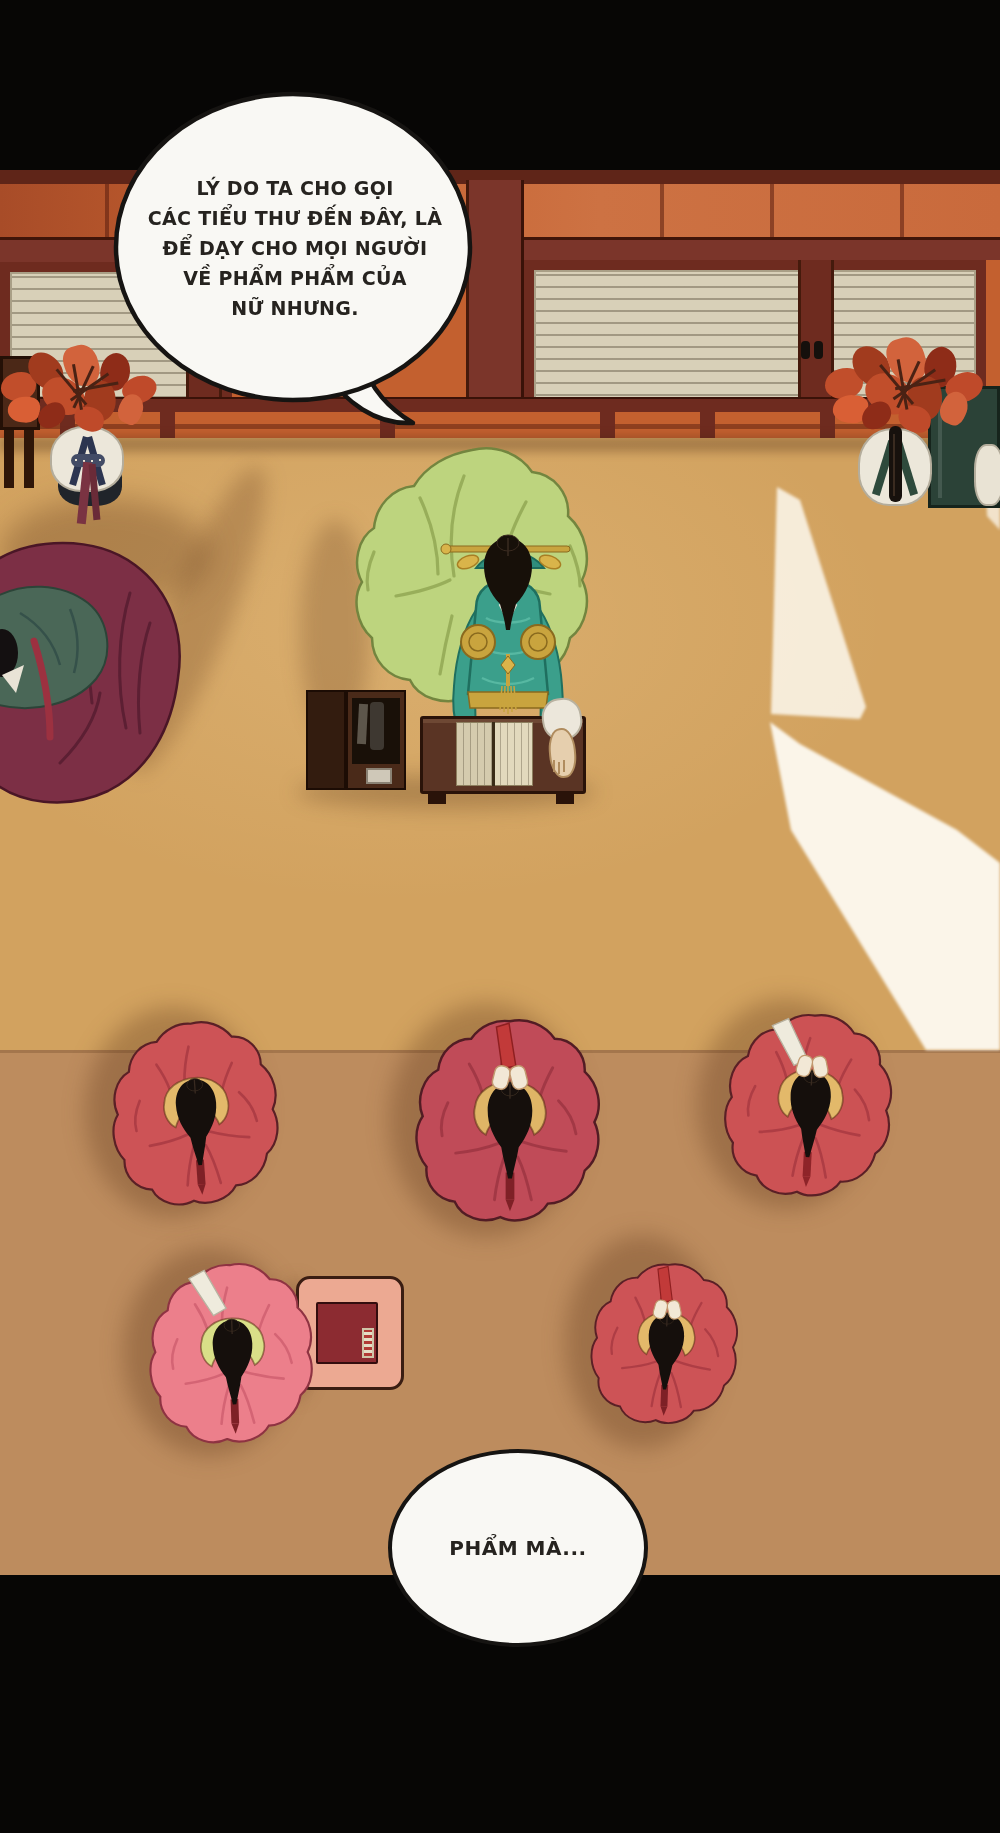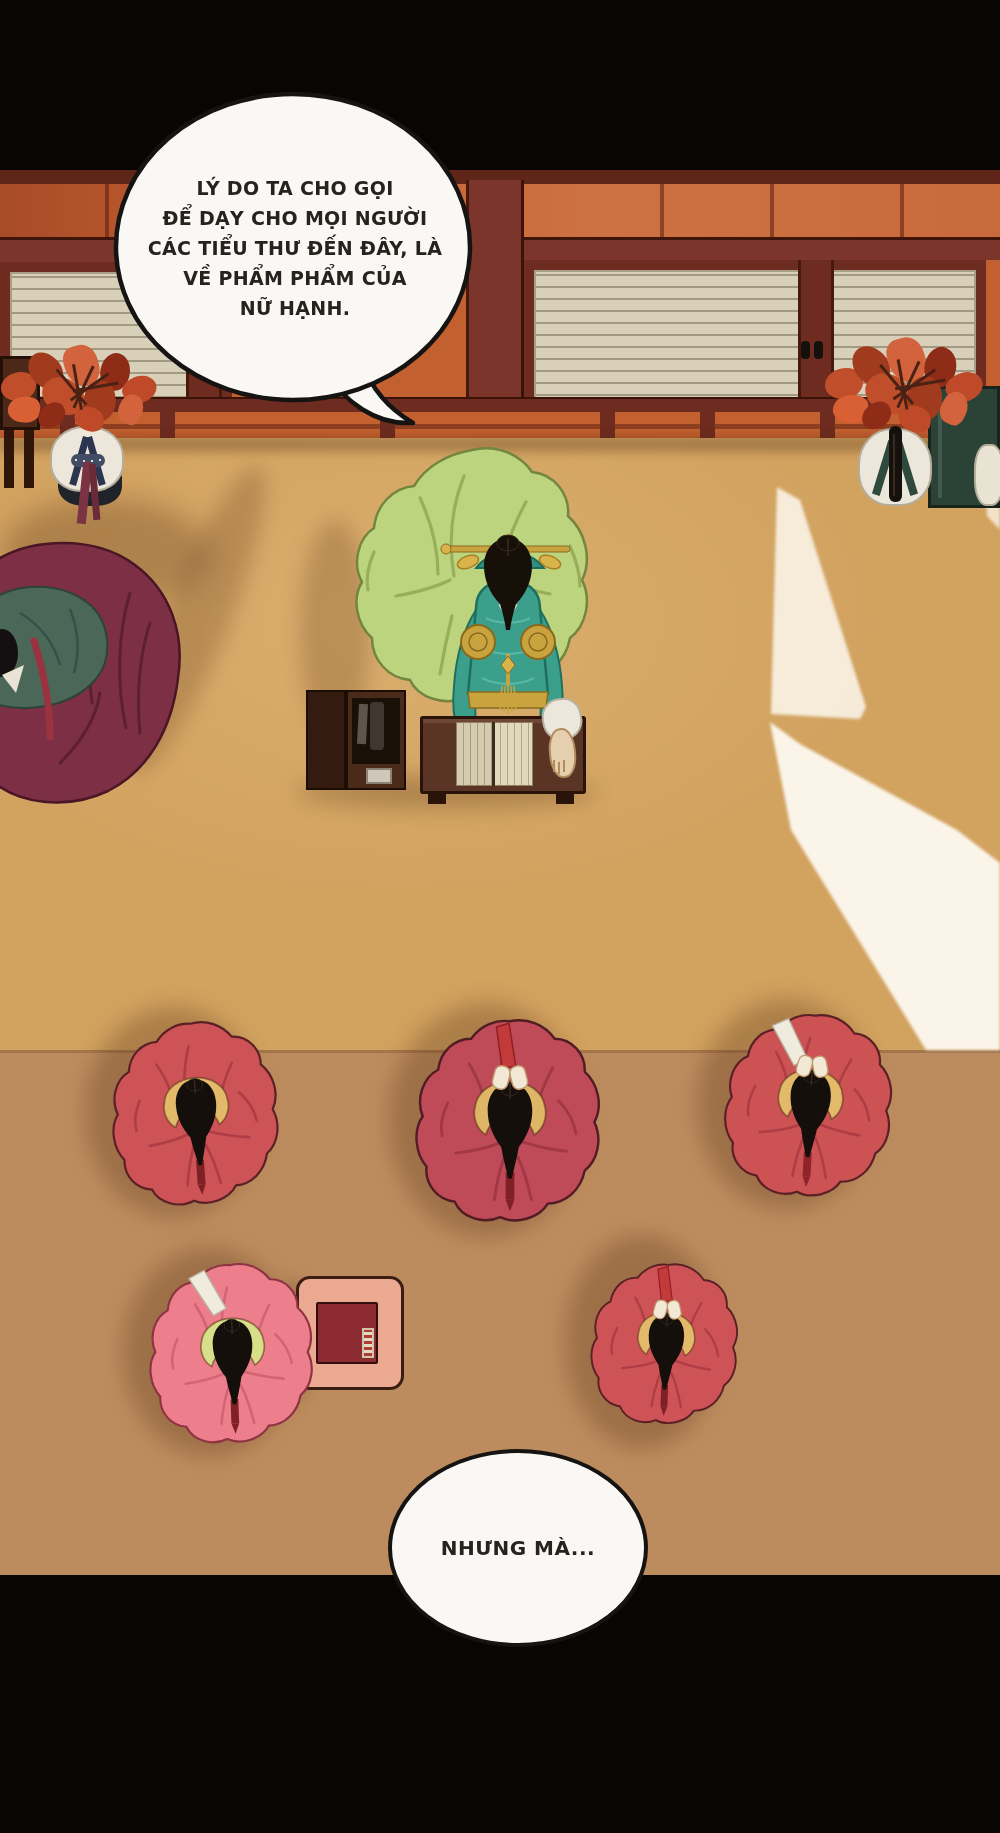--- a/index.html
+++ b/index.html
@@ -221,31 +221,31 @@
 
   <div class="abs gutter-top"></div>
   <div class="abs gutter-bottom"></div>
 
   <svg class="abs bubble-svg" style="left:95px;top:73px" width="390" height="360" viewBox="0 0 390 360">
     <path d="M226,296 C252,330 280,352 318,350 C295,336 276,318 264,282 Z" fill="#f9f8f4" stroke="#161412" stroke-width="4.5" stroke-linejoin="round"></path>
     <ellipse cx="198" cy="174" rx="177" ry="153" fill="#f9f8f4" stroke="#161412" stroke-width="4.5"></ellipse>
   </svg>
   <div class="abs bubble-text top">
     <span>LÝ DO TA CHO GỌI</span>
+    <span>CÁC TIỂU THƯ ĐẾN ĐÂY, LÀ</span>
     <span>ĐỂ DẠY CHO MỌI NGƯỜI</span>
-    <span>CÁC TIỂU THƯ ĐẾN ĐÂY, LÀ</span>
     <span>VỀ PHẨM PHẨM CỦA</span>
-    <span>NỮ HẠNH.</span>
+    <span>NỮ NHƯNG.</span>
   </div>
 
   <svg class="abs bubble-svg" style="left:385px;top:1445px" width="270" height="210" viewBox="0 0 270 210">
     <ellipse cx="133" cy="103" rx="128" ry="97" fill="#f9f8f4" stroke="#161412" stroke-width="4"></ellipse>
   </svg>
   <div class="abs bubble-text bottom">
-    <span>NHƯNG MÀ...</span>
+    <span>PHẨM MÀ...</span>
   </div>
 
 <div class="abs" style="left: 85px; top: 1007px; width: 176px; height: 210px; border-radius: 50%; filter: blur(11px); background: rgba(95, 55, 28, 0.33); z-index: 3;"></div>
     <div class="abs fig" style="left: 109px; top: 1013px; width: 176px; height: 210px; transform: rotate(-4deg); z-index: 5;"><svg viewBox="0 0 200 240" width="100%" height="100%">
         <path d="M100,12 C118,8 136,16 146,30 C164,30 178,46 177,64 C191,77 196,99 187,116 C195,133 191,155 177,166 C173,186 157,200 139,200 C130,215 106,222 90,214 C72,222 50,214 43,198 C25,196 12,180 14,162 C2,148 0,124 10,110 C3,92 10,70 26,62 C28,44 42,30 60,30 C70,16 86,10 100,12 Z" fill="#cd5356" stroke="#5a2026" stroke-width="2.5"></path>
         <path d="M96,38 C88,64 86,92 92,116" fill="none" stroke="#a83a42" stroke-width="3" stroke-linecap="round" opacity=".85"></path>
         <path d="M58,56 C70,76 76,96 76,116" fill="none" stroke="#a83a42" stroke-width="3" stroke-linecap="round" opacity=".85"></path>
         <path d="M144,60 C132,82 126,100 126,118" fill="none" stroke="#a83a42" stroke-width="3" stroke-linecap="round" opacity=".85"></path>
         <path d="M44,148 C62,146 78,142 88,138" fill="none" stroke="#a83a42" stroke-width="3" stroke-linecap="round" opacity=".85"></path>
         <path d="M158,146 C140,144 124,140 112,136" fill="none" stroke="#a83a42" stroke-width="3" stroke-linecap="round" opacity=".85"></path>

